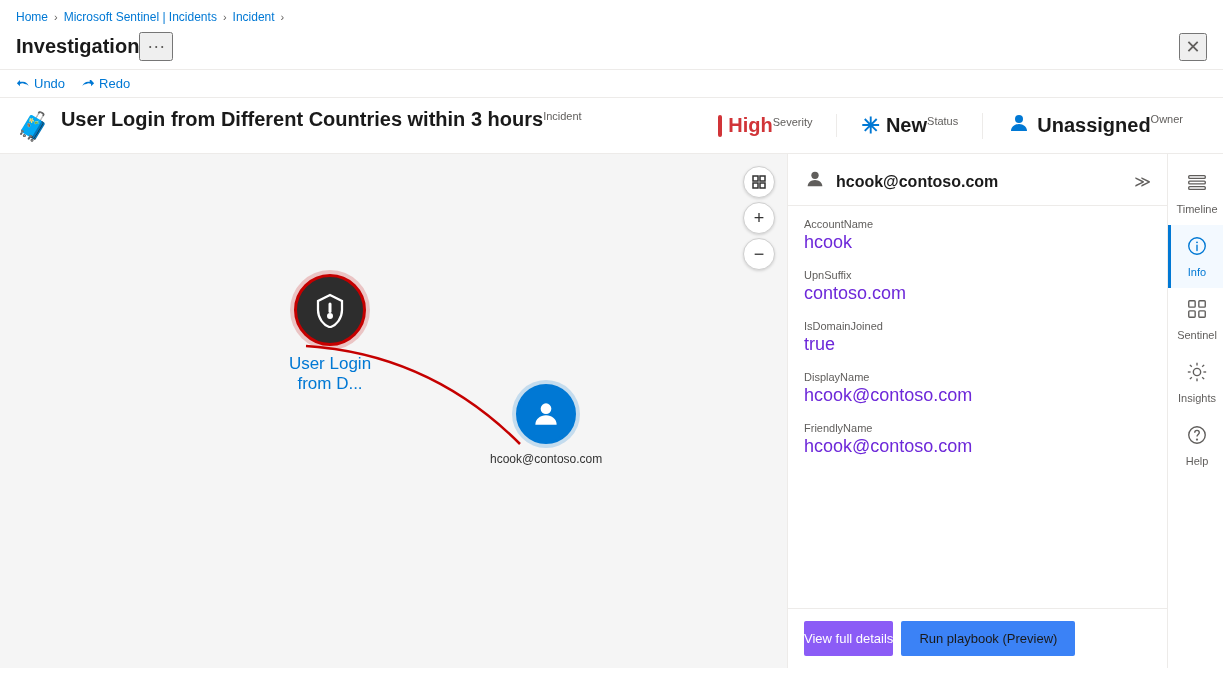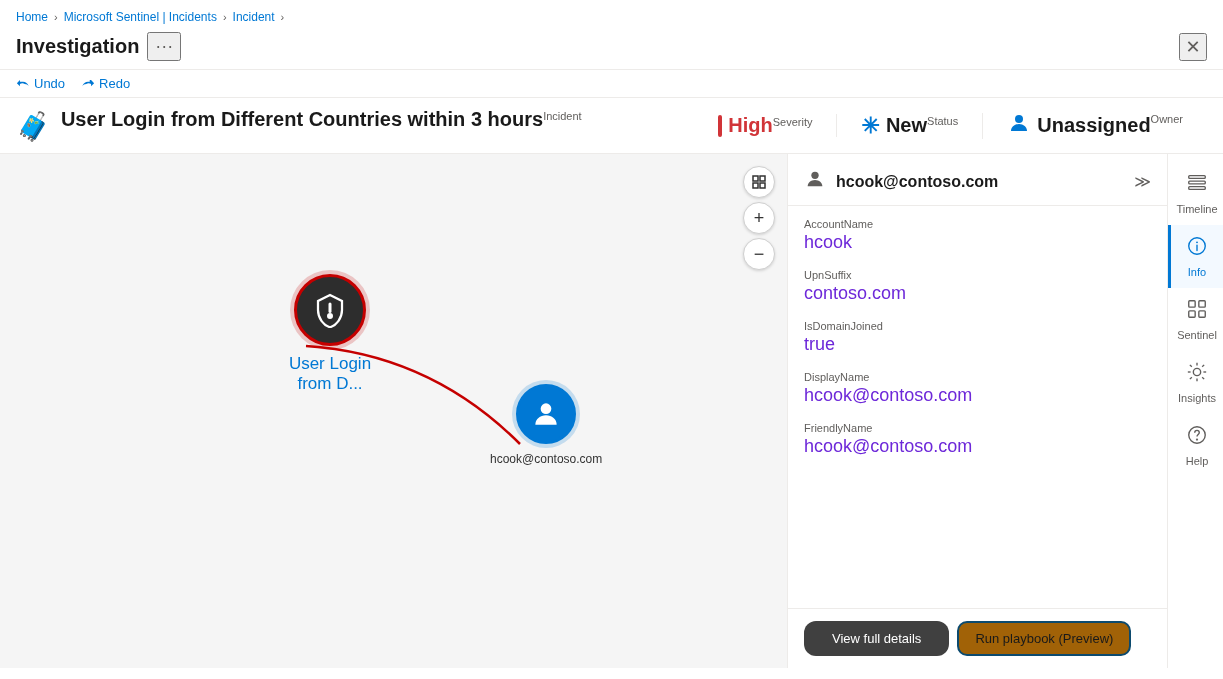--- a/index.html
+++ b/index.html
@@ -5,21 +5,21 @@
     * { box-sizing: border-box; margin: 0; padding: 0; }
     body { font-family: 'Segoe UI', sans-serif; font-size: 13px; color: #1a1a1a; background: #fff; width: 1223px; height: 679px; overflow: hidden; }
 
     
     .breadcrumb { display: flex; align-items: center; gap: 6px; padding: 10px 16px 6px; font-size: 12px; color: #605e5c; }
     .breadcrumb a { color: #0078d4; text-decoration: none; }
     .breadcrumb .sep { color: #605e5c; font-size: 11px; }
 
     
     .page-header { display: flex; align-items: center; justify-content: space-between; padding: 2px 16px 8px; border-bottom: 1px solid #edebe9; }
-    .page-header-left { display: flex; align-items: center; gap: 8px; }
+    .page-header-left { display: flex; align-items: center; }
     .page-title { font-size: 20px; font-weight: 600; color: #1a1a1a; }
     .more-btn { color: #605e5c; font-size: 18px; cursor: pointer; padding: 2px 6px; }
     .close-btn { color: #605e5c; font-size: 18px; cursor: pointer; width: 28px; height: 28px; display: flex; align-items: center; justify-content: center; }
 
     
     .toolbar { display: flex; align-items: center; gap: 16px; padding: 6px 16px; border-bottom: 1px solid #edebe9; }
     .toolbar-btn { display: flex; align-items: center; gap: 4px; color: #0078d4; cursor: pointer; font-size: 13px; background: none; border: none; }
     .toolbar-btn svg { width: 14px; height: 14px; }
 
     
@@ -71,22 +71,22 @@
     .detail-entity-icon { color: #0078d4; font-size: 20px; }
     .detail-entity-name { font-size: 16px; font-weight: 600; color: #1a1a1a; }
     .detail-expand { color: #605e5c; cursor: pointer; font-size: 16px; }
 
     .detail-fields { flex: 1; overflow-y: auto; padding: 12px 16px; }
     .detail-field { margin-bottom: 16px; }
     .detail-field-label { font-size: 11px; color: #605e5c; margin-bottom: 2px; }
     .detail-field-value { font-size: 18px; color: #6d28d9; }
 
     .detail-footer { display: flex; gap: 8px; padding: 12px 16px; border-top: 1px solid #edebe9; }
-    .btn-primary { background: #404040; color: #fff; border: none; padding: 8px 28px; font-size: 13px; cursor: pointer; border-radius: 12px; }
-    .btn-secondary { background: #a16207; color: #1a1a1a; border: 2px solid #0c4a6e; padding: 8px 16px; font-size: 13px; cursor: pointer; border-radius: 10px; }
+    .btn-primary { background: #8b5cf6; color: #fff; border: none; padding: 8px 0; font-size: 13px; cursor: pointer; border-radius: 2px; }
+    .btn-secondary { background: #3b82f6; color: #1a1a1a; border: 2px solid #3b82f6; padding: 8px 16px; font-size: 13px; cursor: pointer; border-radius: 2px; }
 
     
     .right-sidebar { width: 56px; background: #fff; border-left: 1px solid #edebe9; display: flex; flex-direction: column; align-items: center; padding-top: 8px; gap: 0; }
     .sidebar-item { display: flex; flex-direction: column; align-items: center; padding: 10px 8px; cursor: pointer; width: 100%; gap: 4px; border-left: 3px solid transparent; }
     .sidebar-item.active { border-left: 3px solid #0078d4; background: #f3f9ff; }
     .sidebar-item-icon { font-size: 20px; color: #605e5c; }
     .sidebar-item.active .sidebar-item-icon { color: #0078d4; }
     .sidebar-item-label { font-size: 11px; color: #605e5c; text-align: center; }
     .sidebar-item.active .sidebar-item-label { color: #0078d4; }
 

